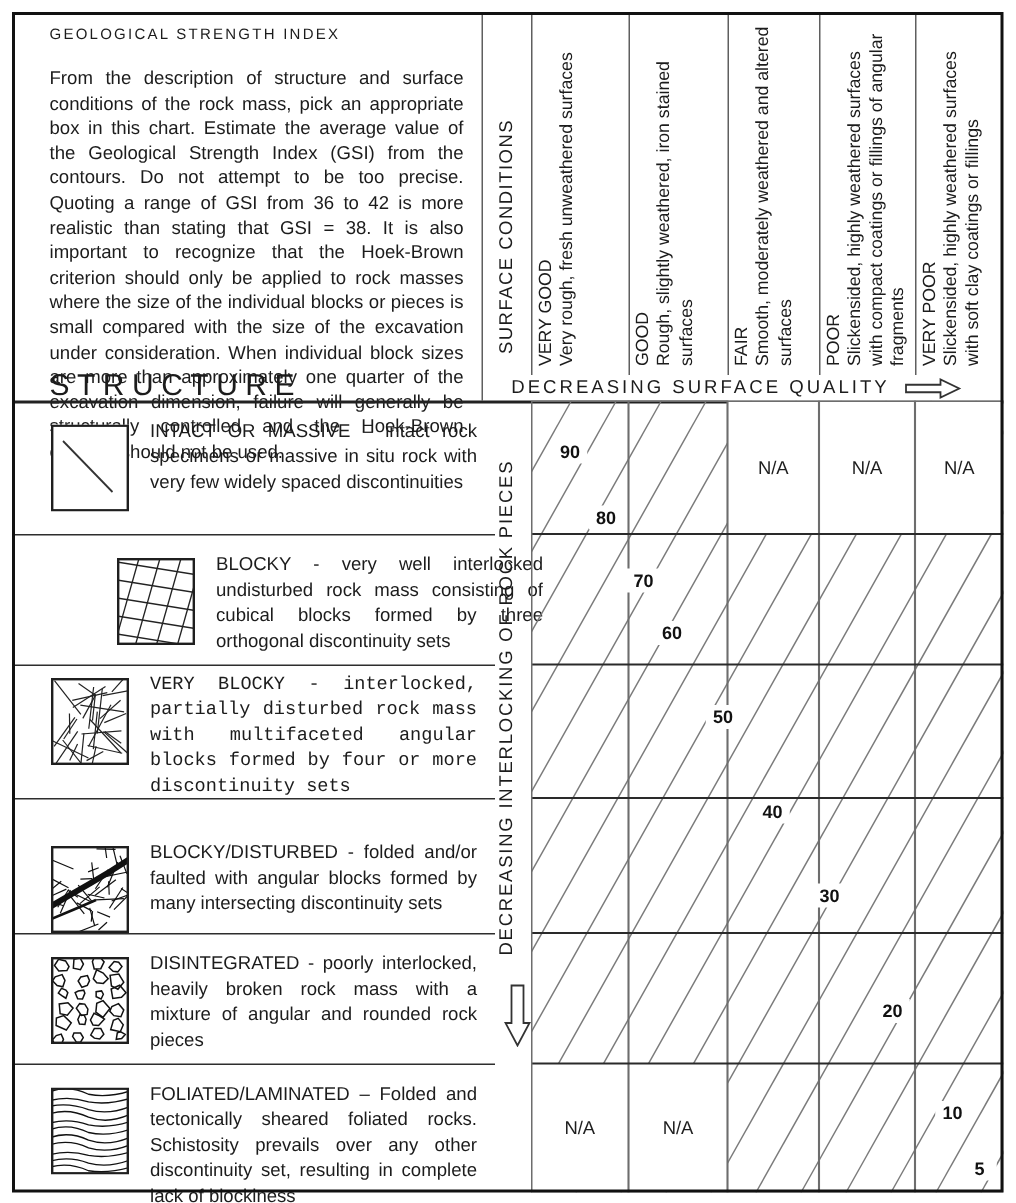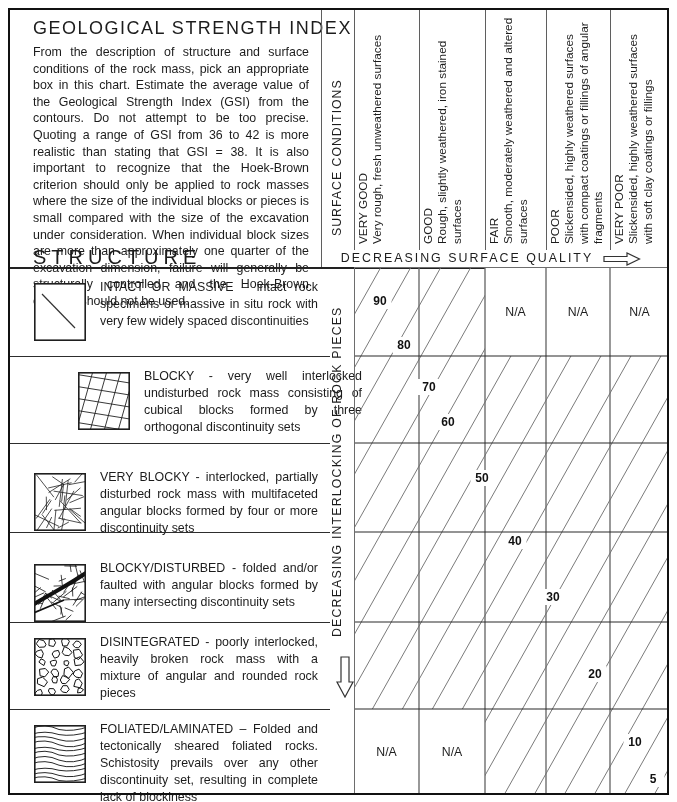--- a/index.html
+++ b/index.html
@@ -1,21 +1,21 @@
 <!DOCTYPE html>
 <html><head>
 <meta charset="utf-8">
 <style>
   html,body{margin:0;padding:0;background:#fff;}
   .page{position:relative;width:677px;height:802px;background:#fff;overflow:hidden;
         font-family:"Liberation Sans","DejaVu Sans",sans-serif;color:#1c1c1c;}
   .board{position:absolute;left:8px;top:8px;width:661px;height:787px;}
   .frame{position:absolute;left:0;top:0;width:657px;height:783px;border:2px solid #111;pointer-events:none;}
   .abs{position:absolute;}
-  .title{left:25px;top:10px;font-size:18px;letter-spacing:1.5px;white-space:nowrap;}
+  .title{left:25px;top:10px;font-size:10px;letter-spacing:1.5px;white-space:nowrap;}
   .intro{left:25px;top:36px;width:276px;font-size:12.4px;line-height:16.6px;text-align:justify;}
   .structure-label{left:25px;top:238px;font-size:20px;letter-spacing:5px;white-space:nowrap;}
   .vline{position:absolute;width:0;border-left:1.4px solid #5f5f5f;}
   .rowline{position:absolute;left:0;width:322px;height:0;border-top:1.6px solid #2d2d2d;}
   .bandline{position:absolute;left:0;top:259px;width:661px;height:0;border-top:2px solid #222;}
   .hcol{position:absolute;top:0;height:242px;}
   .vbox{position:absolute;}
   .vtext{position:absolute;left:0;top:0;transform-origin:0 0;transform:rotate(-90deg) translateX(-100%);
          box-sizing:border-box;}
   .coltext{font-size:11.8px;line-height:14.4px;padding:2px 2px 0 6px;}
@@ -114,21 +114,21 @@
           <line x1="-4" y1="14" x2="58" y2="24" stroke="#222" stroke-width="0.9"></line>
           <line x1="-4" y1="26" x2="58" y2="36" stroke="#222" stroke-width="0.9"></line>
           <line x1="-4" y1="38" x2="58" y2="48" stroke="#222" stroke-width="0.9"></line>
           <line x1="-4" y1="50" x2="58" y2="60" stroke="#222" stroke-width="0.9"></line>
           <line x1="-4" y1="62" x2="58" y2="72" stroke="#222" stroke-width="0.9"></line>
           <rect x="0.8" y="0.8" width="50.4" height="56.4" fill="none" stroke="#1f1f1f" stroke-width="1.6"></rect>
         </svg>
       <p class="rowtext"><span>BLOCKY</span>
         <span>- very well interlocked undisturbed rock mass consisting of cubical blocks formed by three orthogonal discontinuity sets</span></p>
     </div>
-    <div class="srow" style="top:449px;height:89px;">
+    <div class="srow" style="top:428px;height:89px;font-family:Liberation Mono, monospace;">
       <svg class="tex" width="52" height="58">
           <rect x="0" y="0" width="52" height="58" fill="#fff"></rect>
           <line x1="-0.6883568231457886" y1="41.13849854604487" x2="24.97141728815381" y2="53.387424266476586" stroke="#222" stroke-width="0.8"></line>
           <line x1="25.988594789803848" y1="27.656033941002885" x2="46.601410059443786" y2="49.98557351304372" stroke="#222" stroke-width="0.8"></line>
           <line x1="15.938313161930985" y1="26.230450791512947" x2="2.100959022552721" y2="45.527763313407675" stroke="#222" stroke-width="0.8"></line>
           <line x1="7.786478046743859" y1="41.331990426042104" x2="24.289061845795523" y2="62.200948937228894" stroke="#222" stroke-width="0.8"></line>
           <line x1="34.199550983049164" y1="7.199599263090606" x2="30.86206526633333" y2="36.96182029245425" stroke="#222" stroke-width="0.8"></line>
           <line x1="50.10013301159391" y1="23.624503204191413" x2="35.53128184144249" y2="29.729606787150416" stroke="#222" stroke-width="0.8"></line>
           <line x1="19.560051972801446" y1="18.122992789545346" x2="48.7498945940187" y2="22.567292339927267" stroke="#222" stroke-width="0.8"></line>
           <line x1="12.28342192948575" y1="23.624323190299226" x2="12.533925160274256" y2="37.11672403000538" stroke="#222" stroke-width="0.8"></line>

